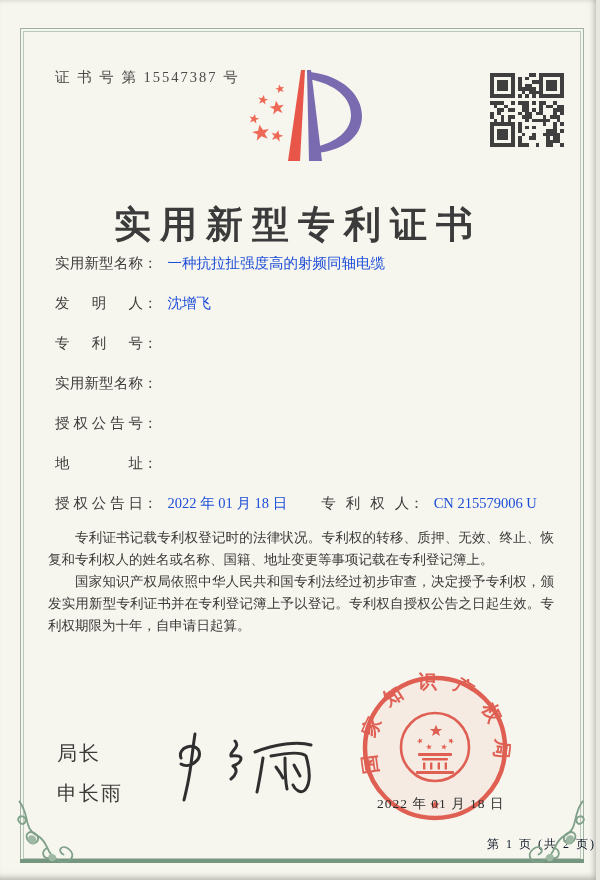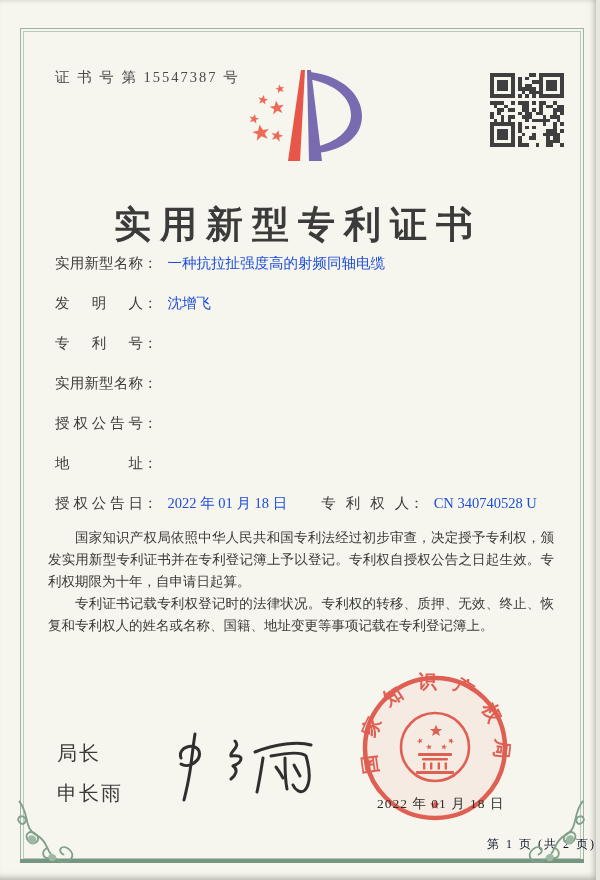--- a/index.html
+++ b/index.html
@@ -579,28 +579,28 @@
     </div>
     <div class="frow">
       <span class="grant-pair">
         <span class="label">授权公告日</span>
           <span class="colon">：</span>
           <span class="value">2022 年 01 月 18 日</span>
       </span>
       <span class="grant-pair second">
         <span class="label">专利权人</span>
           <span class="colon">：</span>
-          <span class="value">CN 340740528 U</span>
+          <span class="value">CN 215579006 U</span>
       </span>
     </div>
   </div>
 
   <div class="body-text">
+    <p>专利证书记载专利权登记时的法律状况。专利权的转移、质押、无效、终止、恢复和专利权人的姓名或名称、国籍、地址变更等事项记载在专利登记簿上。</p>
     <p>国家知识产权局依照中华人民共和国专利法经过初步审查，决定授予专利权，颁发实用新型专利证书并在专利登记簿上予以登记。专利权自授权公告之日起生效。专利权期限为十年，自申请日起算。</p>
-    <p>专利证书记载专利权登记时的法律状况。专利权的转移、质押、无效、终止、恢复和专利权人的姓名或名称、国籍、地址变更等事项记载在专利登记簿上。</p>
   </div>
 
   <div class="signer">
     <div>局长</div>
     <div>申长雨</div>
   </div>
 
   <svg class="signature" viewBox="0 0 180 100">
     <g fill="none" stroke="#2f2f2f" stroke-width="3" stroke-linecap="round" stroke-linejoin="round">
 

